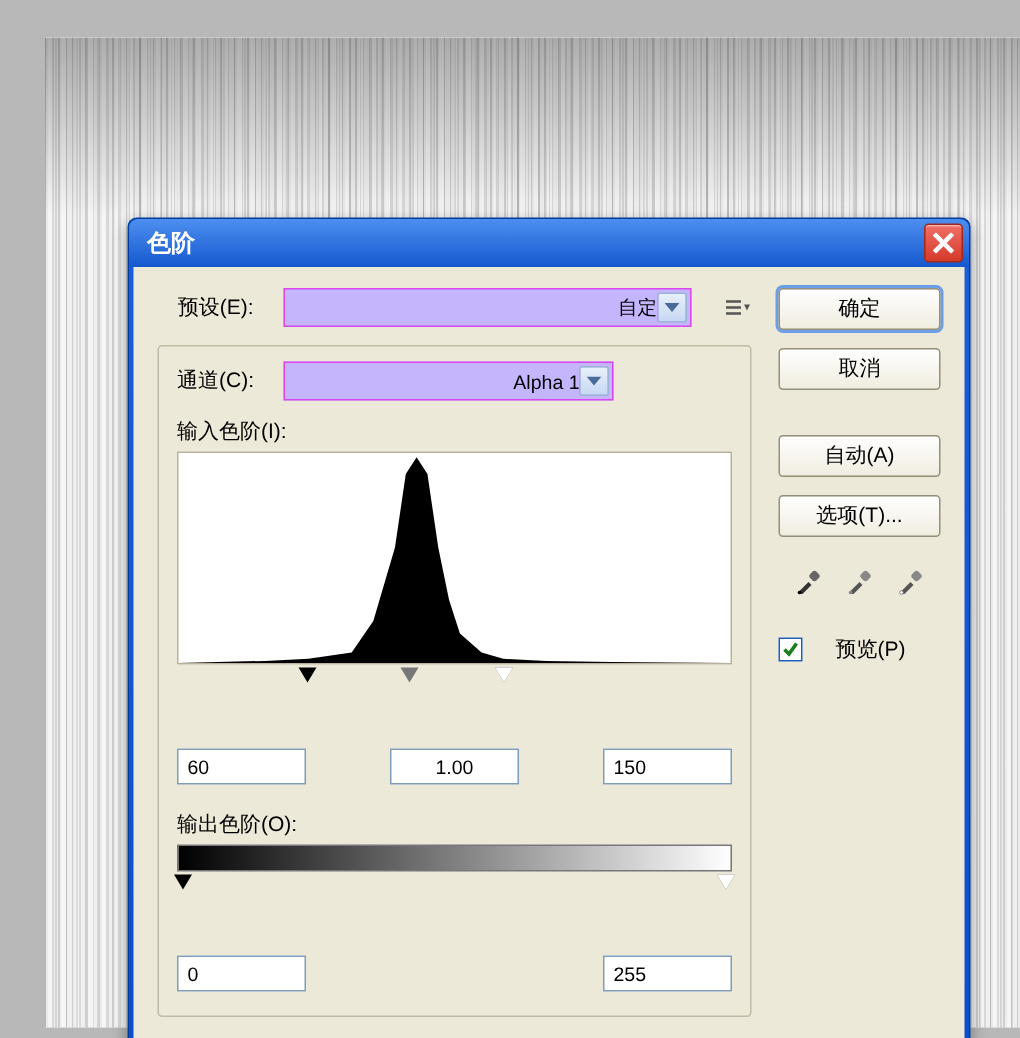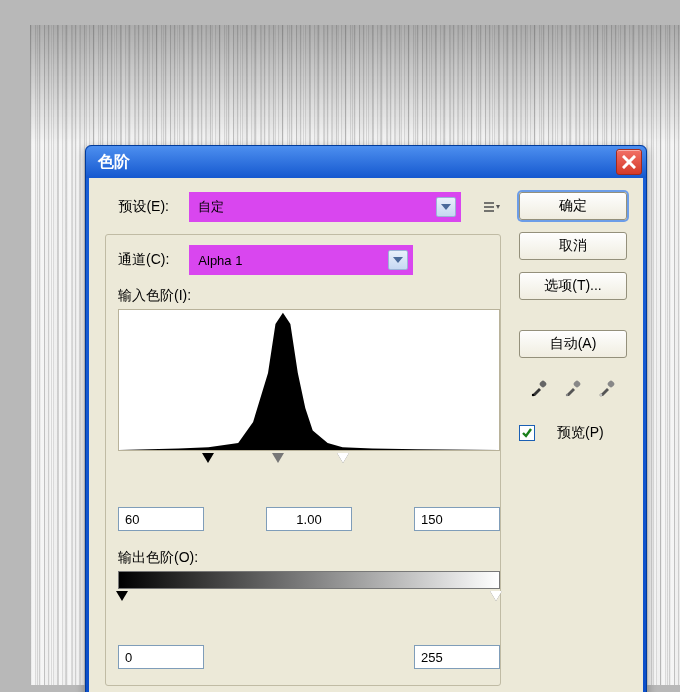--- a/index.html
+++ b/index.html
@@ -82,43 +82,44 @@
     display: flex;
     gap: 18px;
   }
   .left-col { flex: 1; }
   .right-col { width: 108px; display: flex; flex-direction: column; gap: 12px; align-items: stretch; }
   .row { display: flex; align-items: center; gap: 20px; margin-bottom: 12px; }
   .lbl { min-width: 64px; text-align: right; }
   .lbl-narrow { min-width: 48px; text-align: right; }
   .combo {
     flex: 1; height: 24px;
-    border: 3px solid #d946ef;
-    background: #d946ef;
+    border: 1px solid #d946ef;
+    background: #c4b5fd;
     display: flex; align-items: center;
     padding: 0 2px 0 6px;
     font-size: 13px;
+    text-align: right;
   }
   .combo .txt { flex: 1; }
   .combo .arrow {
     width: 18px; height: 18px;
     border: 1px solid #9bb3d6;
     background: linear-gradient(#e8f0fb, #c6d8f2);
     display: flex; align-items: center; justify-content: center;
     border-radius: 2px;
   }
   .combo .arrow svg polygon { fill: #4a6a9a; }
   .icon-btn {
     width: 20px; height: 16px;
     display: flex; align-items: center; justify-content: center;
   }
   fieldset.channel-group {
     border: 1px solid #c0bba4;
     border-radius: 3px;
-    margin: 0; padding: 10px 0 16px 12px;
+    margin: 0; padding: 10px 12px 16px 12px;
   }
   .sect-lbl { margin: 10px 0 4px 0; }
   .histogram-box {
     background: #fff;
     border: 1px solid #b8b29a;
     height: 140px;
     position: relative;
   }
   .histogram-box svg { width: 100%; height: 100%; display: block; }
   .slider-track {
@@ -271,25 +272,25 @@
       </fieldset>
     </div>
 
     <div class="right-col">
       <div class="btn default">
           <span>确定</span>
         </div>
       <div class="btn">
           <span>取消</span>
         </div>
+      <div class="btn" style="margin-top:18px">
+          <span>自动(A)</span>
+        </div>
       <div class="btn">
           <span>选项(T)...</span>
-        </div>
-      <div class="btn" style="margin-top:18px">
-          <span>自动(A)</span>
         </div>
 
       <div class="eyedroppers">
         <div class="eyedrop">
           <svg viewBox="0 0 20 20">
             <path d="M4 16 L10 10 L12 12 L6 18 L3 18 Z" fill="#333"></path>
             <rect x="11" y="3" width="6" height="6" rx="2" transform="rotate(45 14 6)" fill="#666"></rect>
             <circle cx="4" cy="17" r="1.2" fill="#000"></circle>
           </svg>
         </div>

